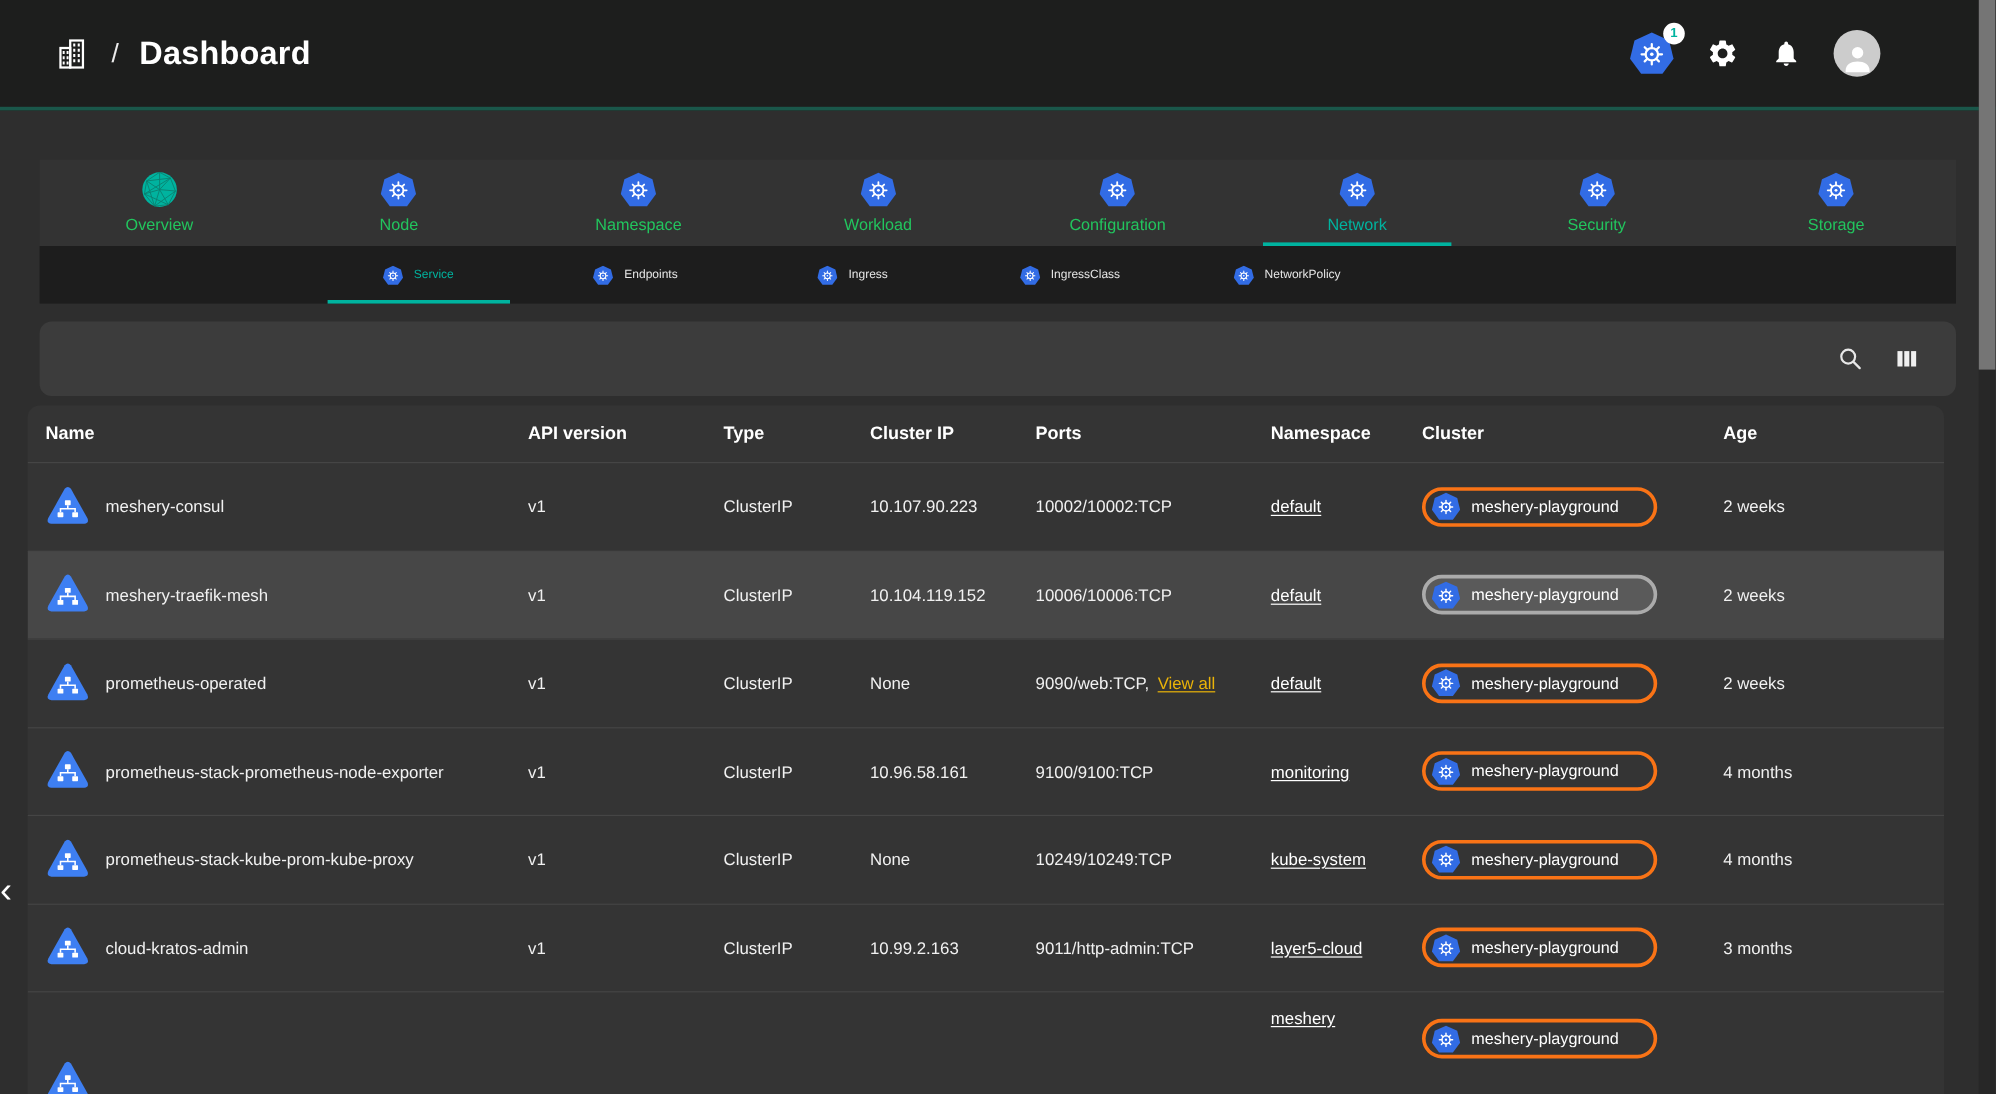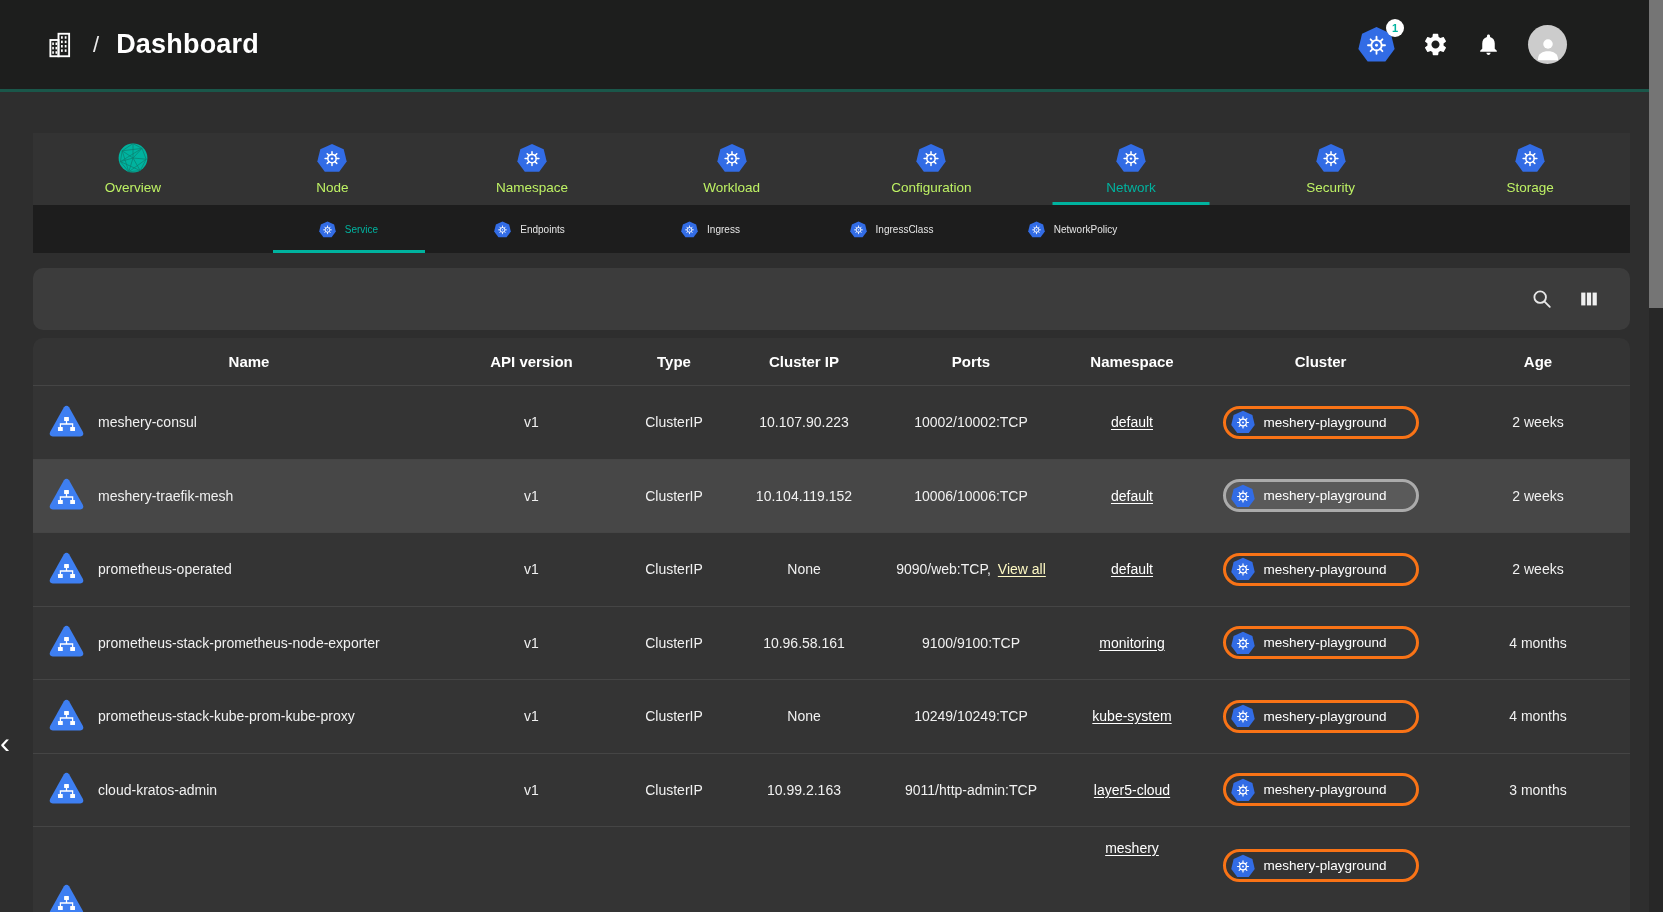--- a/index.html
+++ b/index.html
@@ -26,21 +26,21 @@
   .avatar { width:39px; height:39px; border-radius:50%; background:#cccccc;
     overflow:hidden; display:flex; align-items:flex-end; justify-content:center; cursor:pointer; }
   .avatar svg { width:30px; height:30px; }
 
   
   .tabs-row { position:absolute; top:133px; left:33px; width:1597px; height:72px;
     background:#333333; display:flex; }
   .tab { flex:1 1 0; position:relative; display:flex; flex-direction:column;
     align-items:center; justify-content:center; gap:7px; cursor:pointer; }
   .tab svg { width:30px; height:30px; }
-  .tab .lbl { font-size:13.5px; color:#bef264; }
+  .tab .lbl { font-size:13.5px; color:#22c55e; }
   .tab.selected .lbl { color:#00B39F; }
   .tab.selected::after { content:""; position:absolute; bottom:0; left:50%;
     transform:translateX(-50%); width:157px; height:3px; background:#00B39F; }
 
   
   .subtabs-row { position:absolute; top:205px; left:33px; width:1597px; height:48px;
     background:#1d1d1d; display:flex; align-items:stretch; padding-left:225px; }
   .subtab { width:181px; position:relative; display:flex; align-items:center;
     justify-content:center; gap:9px; cursor:pointer; }
   .subtab svg { width:17px; height:17px; }
@@ -49,40 +49,40 @@
   .subtab.selected::after { content:""; position:absolute; bottom:0; left:50%;
     transform:translateX(-50%); width:152px; height:3px; background:#00B39F; }
 
   
   .toolbar { position:absolute; top:268px; left:33px; width:1597px; height:62px;
     background:#3c3c3c; border-radius:10px; display:flex; align-items:center;
     justify-content:flex-end; gap:25px; padding-right:30px; }
   .toolbar .icon-btn svg { width:22px; height:22px; }
 
   
-  .table { position:absolute; top:338px; left:33px; width:1597px; height:574px;
-    background:#343434; border-radius:10px 10px 0 0; overflow:hidden;text-align:center; }
+  .table { position:absolute; top:338px; left:23px; width:1597px; height:574px;
+    background:#343434; border-radius:10px 10px 0 0; overflow:hidden; }
   .grid-cols { display:grid; grid-template-columns:417px 163px 122px 138px 196px 126px 251px 1fr; }
   .thead { height:47px; align-items:center; font-weight:700; font-size:15px; color:#ffffff; }
   .th { padding-left:0; }
   .th:first-child { padding-left:15px; }
   .trow { height:73.5px; align-items:center; background:#343434;
     border-top:1px solid #454545; font-size:14px; color:#f1f1f1; cursor:pointer; }
   .trow.hovered { background:#474747; }
   .name-cell { display:flex; align-items:center; gap:13px; padding-left:15px; overflow:hidden; }
   .svc-icon { width:37px; height:37px; flex:none; }
   .svc-name { white-space:nowrap; }
   .ns-link { color:#ffffff; text-decoration:underline; text-underline-offset:2px; cursor:pointer; }
   .chip { display:inline-flex; align-items:center; gap:9px; height:33px; width:196px;
     padding:0 14px 0 5px; border:3px solid #f97316; border-radius:17px;
     color:#fff; font-size:13.5px; cursor:pointer; background:transparent; }
   .trow.hovered .chip { background:#5a5a5a; border-color:#ababab; }
   .chip svg { width:24px; height:24px; flex:none; }
   .chip .chip-lbl { white-space:nowrap; overflow:hidden; }
-  .ports-cell a { color:#fef9c3; text-decoration:underline; text-underline-offset:2px; margin-left:7px; cursor:pointer; }
+  .ports-cell a { color:#eab308; text-decoration:underline; text-underline-offset:2px; margin-left:7px; cursor:pointer; }
   .ports-cell a:empty { display:none; }
   
   .trow.partial { height:104px; align-items:flex-start; }
   .trow.partial .name-cell { padding-top:56px; }
   .trow.partial .pad-top { padding-top:13px; }
   .trow.partial .chip { margin-top:9px; }
 
   
   .drawer-toggle { position:absolute; left:0; top:726px; width:18px; height:34px;
     color:#fff; font-size:30px; line-height:30px; display:flex; align-items:center;

